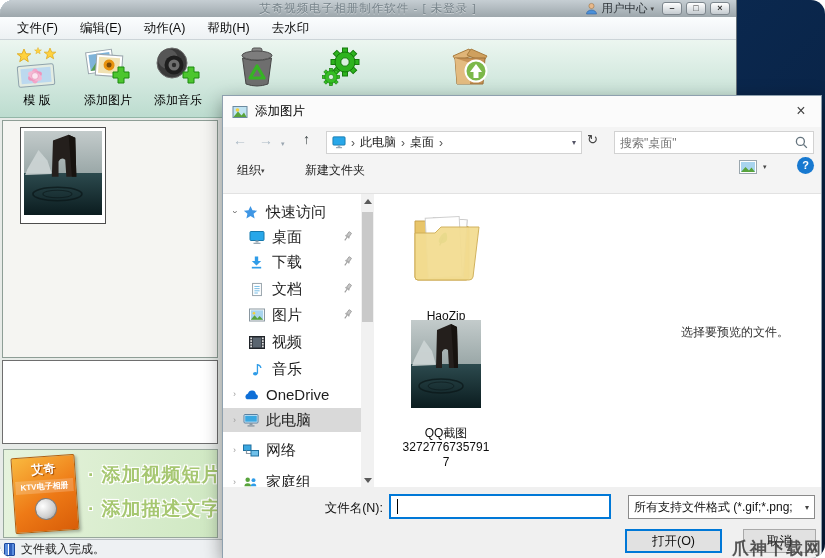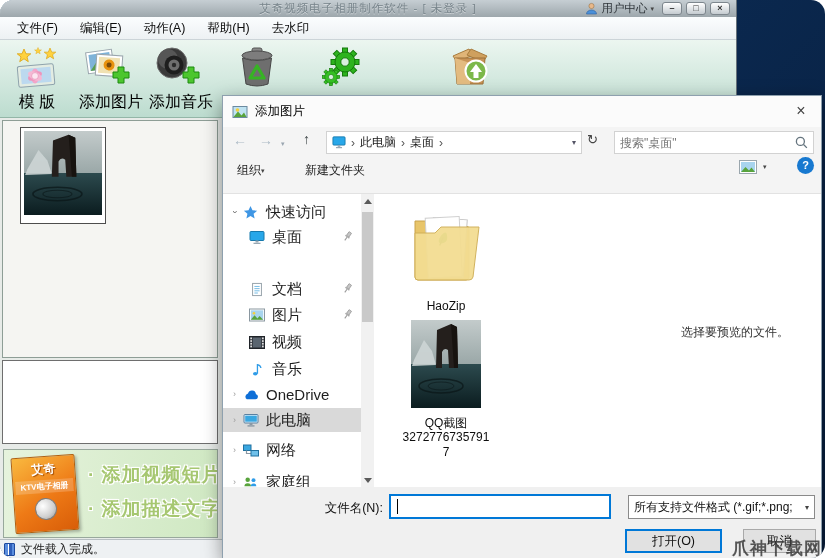--- a/index.html
+++ b/index.html
@@ -17,21 +17,21 @@
   .user-center { position:absolute; right:82px; top:1px; height:15px; display:flex; align-items:center; gap:3px; font-size:11.5px; color:#2d3338; cursor:default; }
   .uc-caret { font-size:7px; color:#444; }
   .win-btns { position:absolute; right:6px; top:2px; display:flex; gap:4px; }
   .wbtn { width:20px; height:13px; border:1px solid #7d868d; border-radius:3px;
           background:linear-gradient(#ffffff,#c4cbd0); font-size:9px; line-height:10px; text-align:center; color:#333; font-weight:bold; }
   .menubar { height:23px; background:linear-gradient(#fbfdfe,#edf1f3); border-bottom:1px solid #ccd4d8; display:flex; align-items:center; padding-left:6px; font-size:12.5px; color:#0c0c0c; }
   .menu-item { padding:0 11px; white-space:nowrap; }
   .toolbar { height:78px; background:linear-gradient(#ecf6f0,#bcdccf); border-bottom:1px solid #93b6a7; position:relative; }
   .tool { position:absolute; top:6px; width:58px; text-align:center; }
   .tool svg { display:block; margin:0 auto; }
-  .tool-label { font-size:16px; color:#000; margin-top:2px; white-space:nowrap; }
+  .tool-label { font-size:12px; color:#000; margin-top:2px; white-space:nowrap; }
   .logo { position:absolute; left:610px; top:69px; font-size:21px; font-weight:bold; font-style:italic; color:#9db3aa; letter-spacing:2px; opacity:.85; }
   .panel-thumbs { position:absolute; left:2px; top:120px; width:216px; height:238px; background:#f5f5f2; border:1px solid #8e9e96; }
   .thumb-frame { position:absolute; left:17px; top:6px; width:86px; height:97px; background:#fff; border:1px solid #4d4d4d; padding:3px 3px 8px 3px; }
   .thumb-frame svg { width:100%; height:100%; display:block; }
   .panel-white { position:absolute; left:2px; top:360px; width:216px; height:84px; background:#fff; border:1px solid #6e6e6e; }
   .banner { position:absolute; left:3px; top:449px; width:215px; height:89px; border:1px solid #98a89c; background:linear-gradient(100deg,#e6f3dd,#cfe8c2); overflow:hidden; }
   .boxart { position:absolute; left:9px; top:6px; width:64px; height:76px; transform:rotate(-4deg);
             background:linear-gradient(150deg,#f9b93f,#ee7a16 55%,#d85d08); border:1px solid #b06010; border-radius:2px;
             box-shadow:2px 2px 3px rgba(0,0,0,.25); color:#fff; text-align:center; overflow:hidden; }
   .boxart .l1 { font-size:12px; font-weight:bold; margin-top:4px; text-shadow:1px 1px 1px #a04a00; }
@@ -81,21 +81,21 @@
   .tlabel { font-size:15px; color:#1f1f1f; white-space:nowrap; }
   .pin { position:absolute; right:7px; top:5px; width:13px; height:13px; opacity:.85; }
   .vscroll { position:absolute; left:138px; top:0; width:13px; height:294px; background:#f1f1f1; }
   .vs-arrow { position:absolute; left:3px; width:0; height:0; border-left:4px solid transparent; border-right:4px solid transparent; }
   .vs-up   { top:5px;    border-bottom:5px solid #5a5a5a; }
   .vs-down { bottom:5px; border-top:5px solid #5a5a5a; }
   .vs-thumb { position:absolute; left:1px; top:18px; width:11px; height:110px; background:#c9c9c9; }
   .file-item { position:absolute; width:130px; text-align:center; font-size:12px; color:#0e0e0e; }
   .fi-folder { left:158px; top:13px; } .fi-image { left:158px; top:126px; }
   .fi-icon { display:block; margin:0 auto; }
-  .fi-label { margin-top:8px; line-height:1.2;text-align:center; }
+  .fi-label { margin-top:18px; line-height:1.2;text-align:center; }
   .preview-hint { position:absolute; left:426px; top:130px; width:172px; text-align:center; color:#333; font-size:12px; }
   .dlg-footer { position:absolute; left:0; top:391px; width:598px; height:71px; background:#f0f0f0; }
   .fname-label { position:absolute; left:56px; top:13px; width:104px; text-align:right; font-size:12.5px; color:#111; }
   .fname-wrap { position:absolute; left:166px; top:7px; width:222px; height:25px; background:#fff; border:2px solid #0078d7; }
   .fname-wrap input { width:100%; height:100%; border:0; outline:0; font-size:12px; padding:0 6px; font-family:inherit; }
   .fname-caret { position:absolute; left:6px; top:3px; width:1px; height:15px; background:#000; }
   .ftype { position:absolute; left:405px; top:8px; width:187px; height:24px; background:#fff; border:1px solid #8a8a8a;
            display:flex; align-items:center; padding:0 5px; font-size:12px; color:#111;justify-content:center; }
   .ftype-caret { margin-left:auto; font-size:8px; color:#444; }
   .btn { position:absolute; height:24px; background:#e1e1e1; font-size:12.5px; text-align:center; color:#111; }
@@ -354,20 +354,36 @@
         <span class="tlabel">桌面</span>
         <svg class="pin" viewBox="0 0 16 16">
             <g transform="rotate(35 8 8)">
               <rect x="6.2" y="2" width="3.6" height="5.5" fill="#bdbdbd" stroke="#8a8a8a"></rect>
               <rect x="5" y="7.3" width="6" height="1.8" fill="#9a9a9a"></rect>
               <line x1="8" y1="9.1" x2="8" y2="13.8" stroke="#8a8a8a" stroke-width="1.4"></line>
             </g>
           </svg>
       </div>
 
+      <div class="trow sub" style="top:56px">
+        <span class="ticon">
+          <svg width="15" height="15" viewBox="0 0 16 16">
+              <path d="M6.2 1.5 h3.6 v5 h3.2 L8 11.2 3 6.5 h3.2 z" fill="#2f9ce8"></path>
+              <line x1="3" y1="13.5" x2="13" y2="13.5" stroke="#2f9ce8" stroke-width="1.8"></line>
+            </svg>
+        </span>
+        <span class="tlabel">下载</span>
+        <svg class="pin" viewBox="0 0 16 16">
+            <g transform="rotate(35 8 8)">
+              <rect x="6.2" y="2" width="3.6" height="5.5" fill="#bdbdbd" stroke="#8a8a8a"></rect>
+              <rect x="5" y="7.3" width="6" height="1.8" fill="#9a9a9a"></rect>
+              <line x1="8" y1="9.1" x2="8" y2="13.8" stroke="#8a8a8a" stroke-width="1.4"></line>
+            </g>
+          </svg>
+      </div>
 
       <div class="trow sub" style="top:83px">
         <span class="ticon">
           <svg width="14" height="15" viewBox="0 0 16 16">
               <rect x="3" y="1" width="10" height="14" fill="#fff" stroke="#8a97a0"></rect>
               <path d="M5 4.5 h6 M5 7 h6 M5 9.5 h6 M5 12 h4" stroke="#64b2e0" stroke-width="1" fill="none"></path>
             </svg>
         </span>
         <span class="tlabel">文档</span>
         <svg class="pin" viewBox="0 0 16 16">

